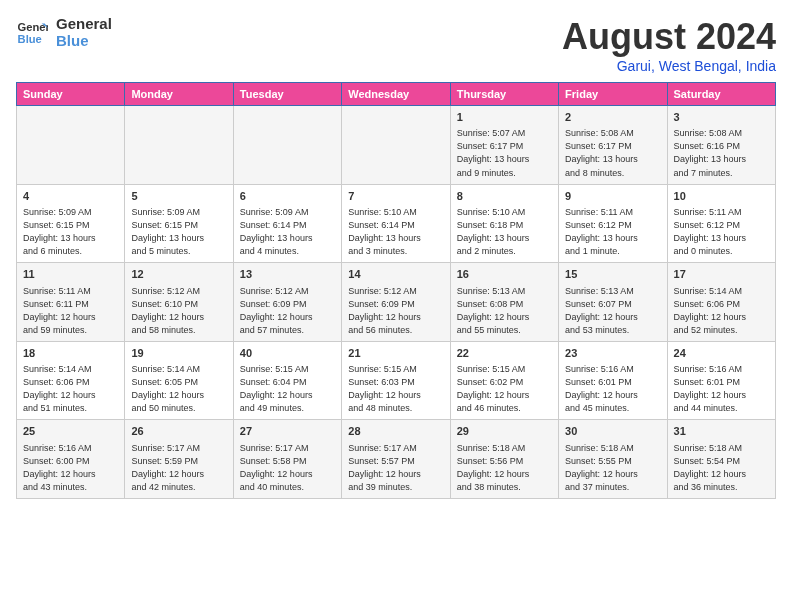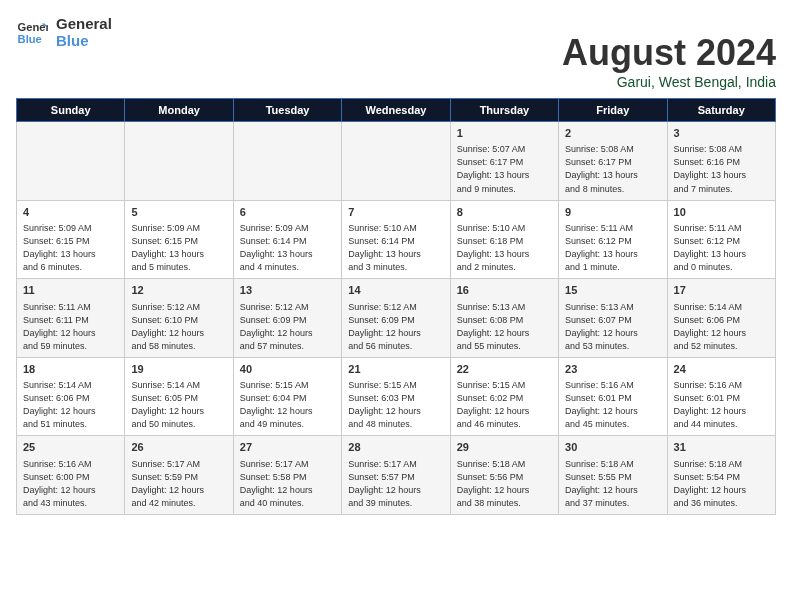--- a/index.html
+++ b/index.html
@@ -20,41 +20,40 @@
       display: flex;
       align-items: center;
       gap: 4px;
     }
     .logo-icon {
       width: 32px;
       height: 32px;
     }
     .title-block {
       text-align: right;
-      margin-top: 16px;
     }
     .main-title {
       font-size: 36px;
       font-weight: bold;
       color: #333;
     }
     .subtitle {
       font-size: 14px;
-      color: #14532d;
+      color: #1d4ed8;
     }
     table {
       width: 100%;
       border-collapse: collapse;
       font-size: 10px;
     }
     thead tr th {
-      background-color: #0f172a;
+      background-color: #ec4899;
       color: #fff;
-      text-align: center;
-      padding: 5px 18px;
+      text-align: left;
+      padding: 5px 6px;
       font-size: 11px;
       border: 1px solid #3a6ab0;
     }
     tbody tr td {
       border: 1px solid #ccc;
       padding: 4px 6px;
       vertical-align: top;
       font-size: 9.5px;
       color: #333;
       line-height: 1.4;

